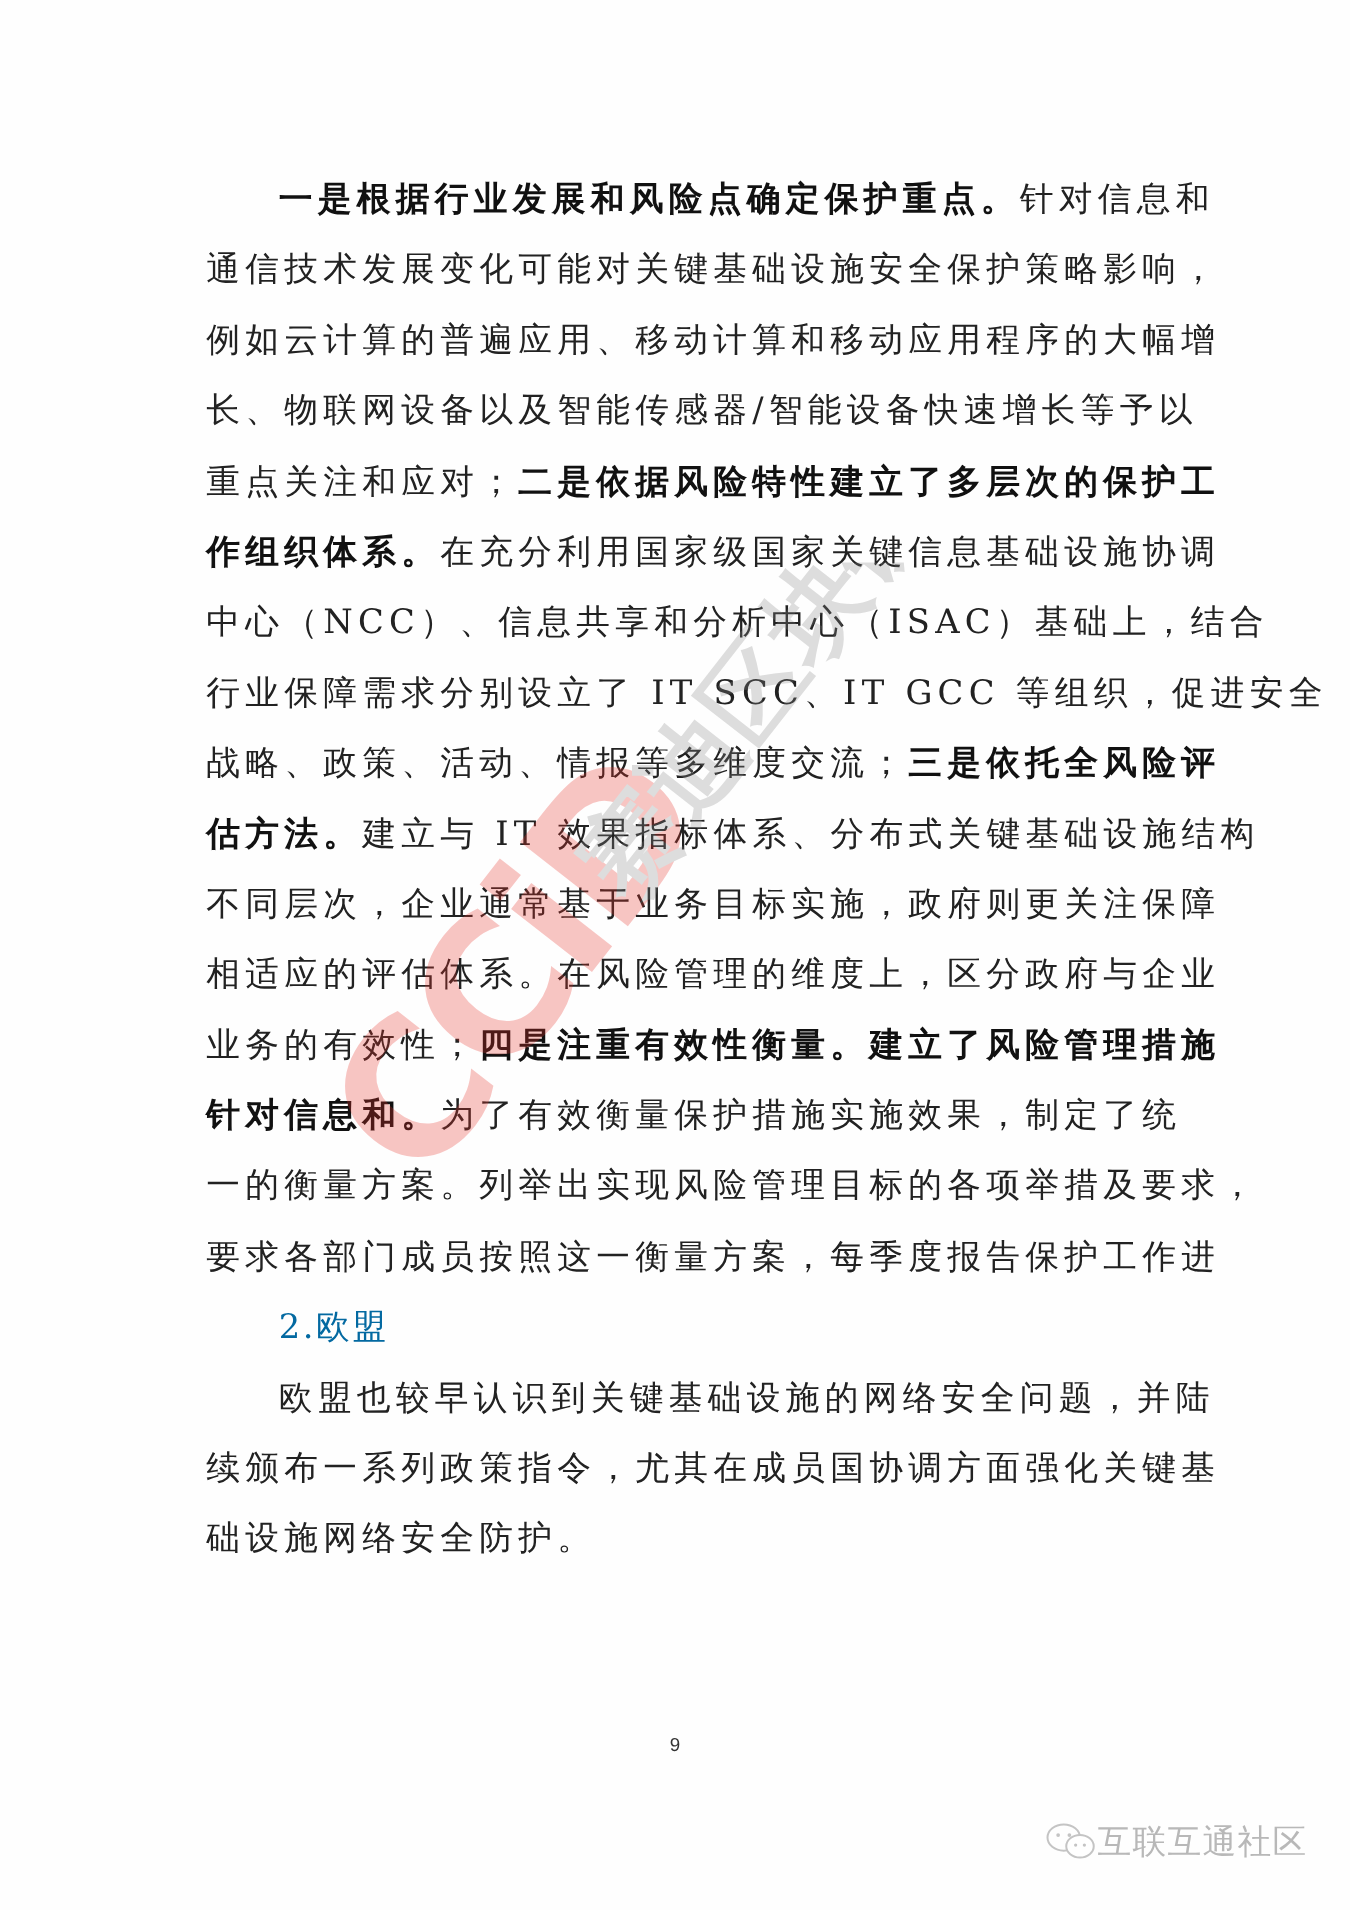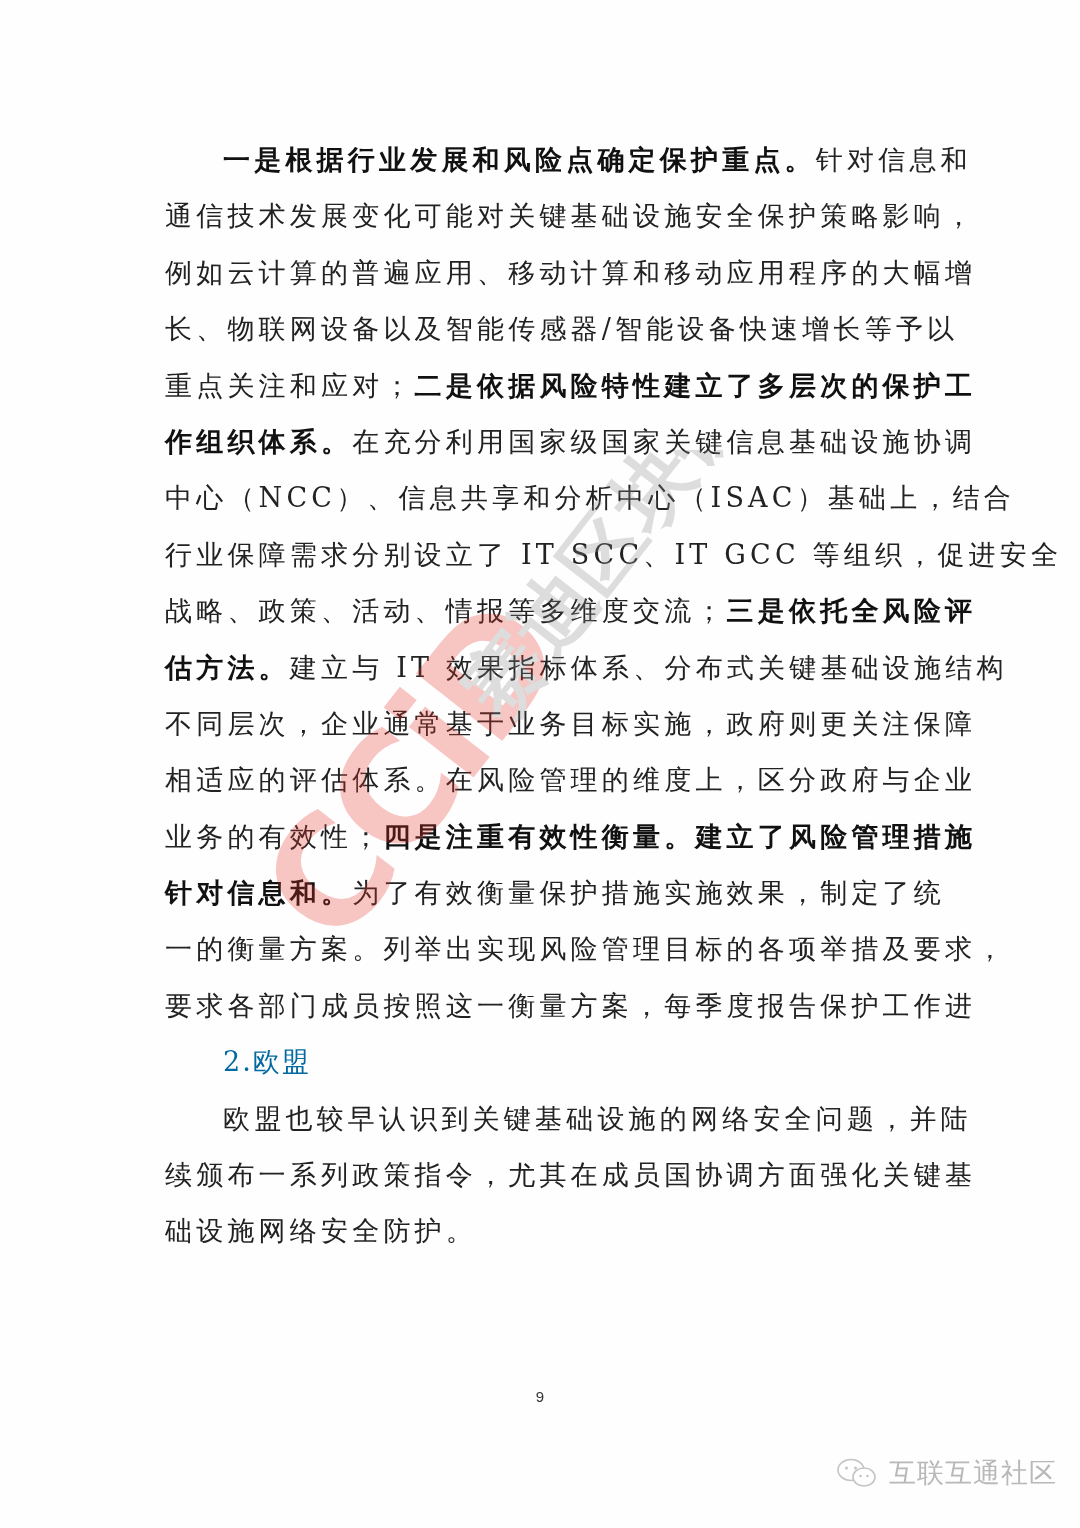--- a/index.html
+++ b/index.html
@@ -68,21 +68,21 @@
       font-family: "Liberation Sans", sans-serif;
       font-size: 15px;
       color: #333;
     }
     .footer-brand {
       position: absolute;
       left: 836px;
       top: 1455px;
       display: flex;
       align-items: center;
-      gap: 11px;
+      gap: 0;
       color: #b8b8b8;
       font-family: "DejaVu Sans", sans-serif;
       font-size: 27px;
       letter-spacing: 1px;
     }
     .wechat-icon {
       width: 42px;
       height: 32px;
       position: relative;
     }

